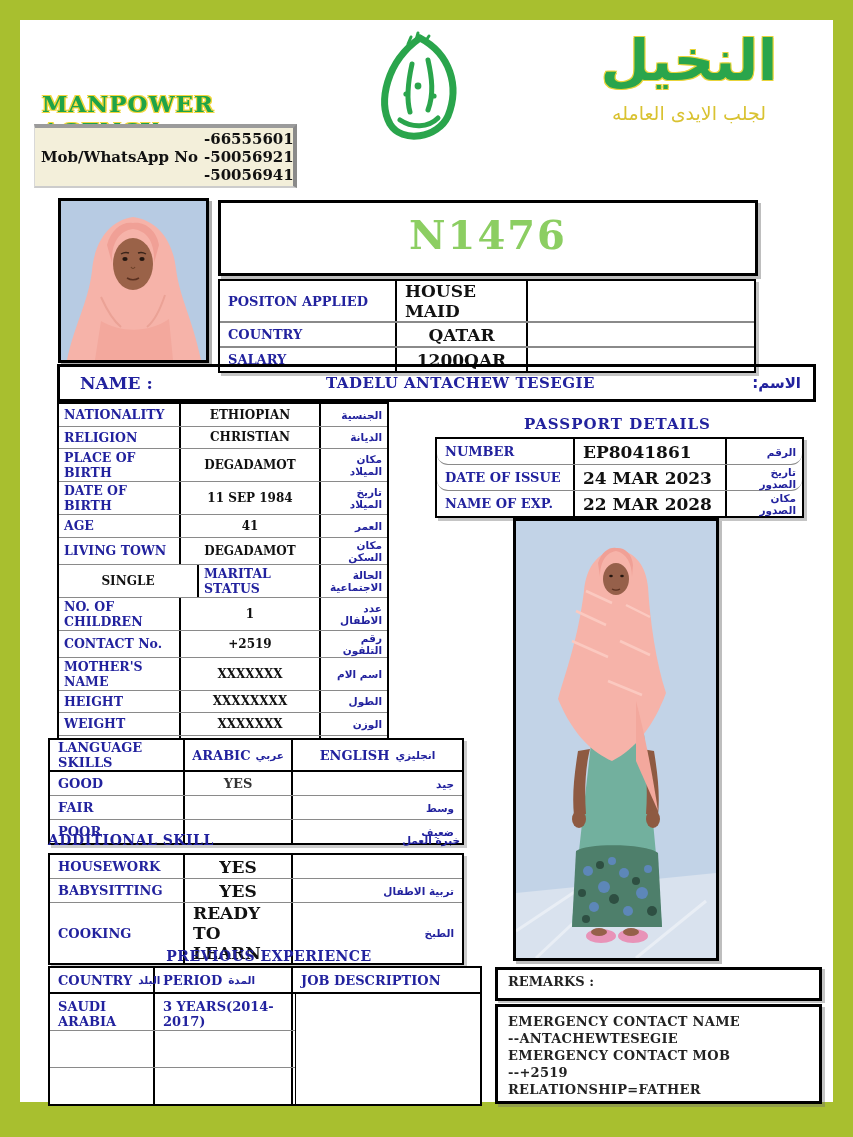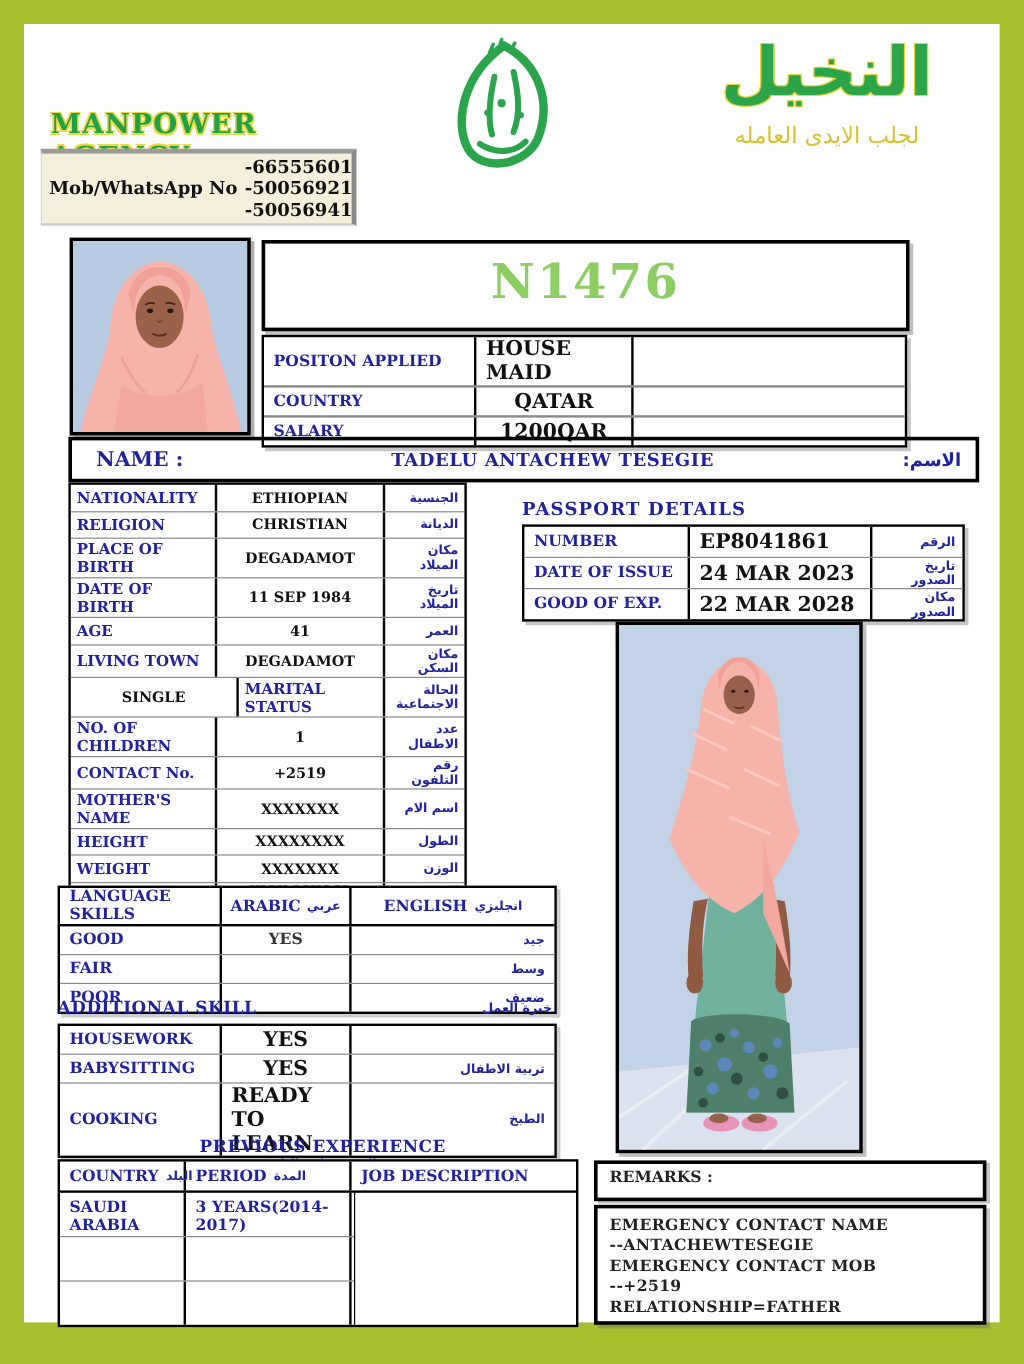--- a/index.html
+++ b/index.html
@@ -53,23 +53,23 @@
   .ptable .c1{width:122px;border-right:2px solid #000;}
   .ptable .c2{width:140px;border-right:2px solid #000;justify-content:center;text-align:center;}
   .ptable .c3{flex:1;justify-content:flex-end;text-align:right;padding-right:5px;}
   .ptable .cell{min-height:21.5px;padding:1px 5px;}
   .ptable .lbl{font-size:12.5px;}
   .ptable .val{font-size:12px;}
   .ptable .c2.small .val{font-size:10px;line-height:12px;}
   .arlbl{font-size:10.5px;font-weight:bold;color:#22229e;}
 
   
-  .pass-title{position:absolute;left:415px;top:395px;width:365px;font-size:15px;font-weight:bold;color:#22229e;letter-spacing:1px;}
+  .pass-title{position:absolute;left:415px;top:395px;width:365px;text-align:center;font-size:15px;font-weight:bold;color:#22229e;letter-spacing:1px;}
   .passtable{position:absolute;left:415px;top:417px;width:365px;border:2px solid #000;box-shadow:3px 3px 0 rgba(110,110,110,.4);background:#fff;}
-  .passtable .row{display:flex;border-bottom:1.5px solid #8a8a8a;}
+  .passtable .row{display:flex;border-bottom:1.5px solid #8a8a8a;border-radius:11px;}
   .passtable .row:last-child{border-bottom:none;}
   .passtable .c1{width:138px;border-right:2px solid #000;}
   .passtable .c2{width:152px;border-right:2px solid #000;justify-content:flex-start;}
   .passtable .c3{flex:1;justify-content:flex-end;padding-right:6px;}
   .passtable .cell{min-height:25px;}
 
   
   .fullbody{position:absolute;left:493px;top:498px;width:200px;height:437px;border:3px solid #000;box-shadow:3px 3px 0 rgba(110,110,110,.45);}
   .headshot svg,.fullbody svg{display:block;width:100%;height:100%;}
 
@@ -390,21 +390,21 @@
           <div class="cell c2">
             <span class="val">24 MAR 2023</span>
           </div>
           <div class="cell c3">
             <span class="arlbl ar">تاريخ الصدور</span>
           </div>
         </div>
 
         <div class="row">
           <div class="cell c1">
-            <span class="lbl">GOOD OF EXP.</span>
+            <span class="lbl">NAME OF EXP.</span>
           </div>
           <div class="cell c2">
             <span class="val">22 MAR 2028</span>
           </div>
           <div class="cell c3">
             <span class="arlbl ar">مكان الصدور</span>
           </div>
         </div>
       </div>
 

